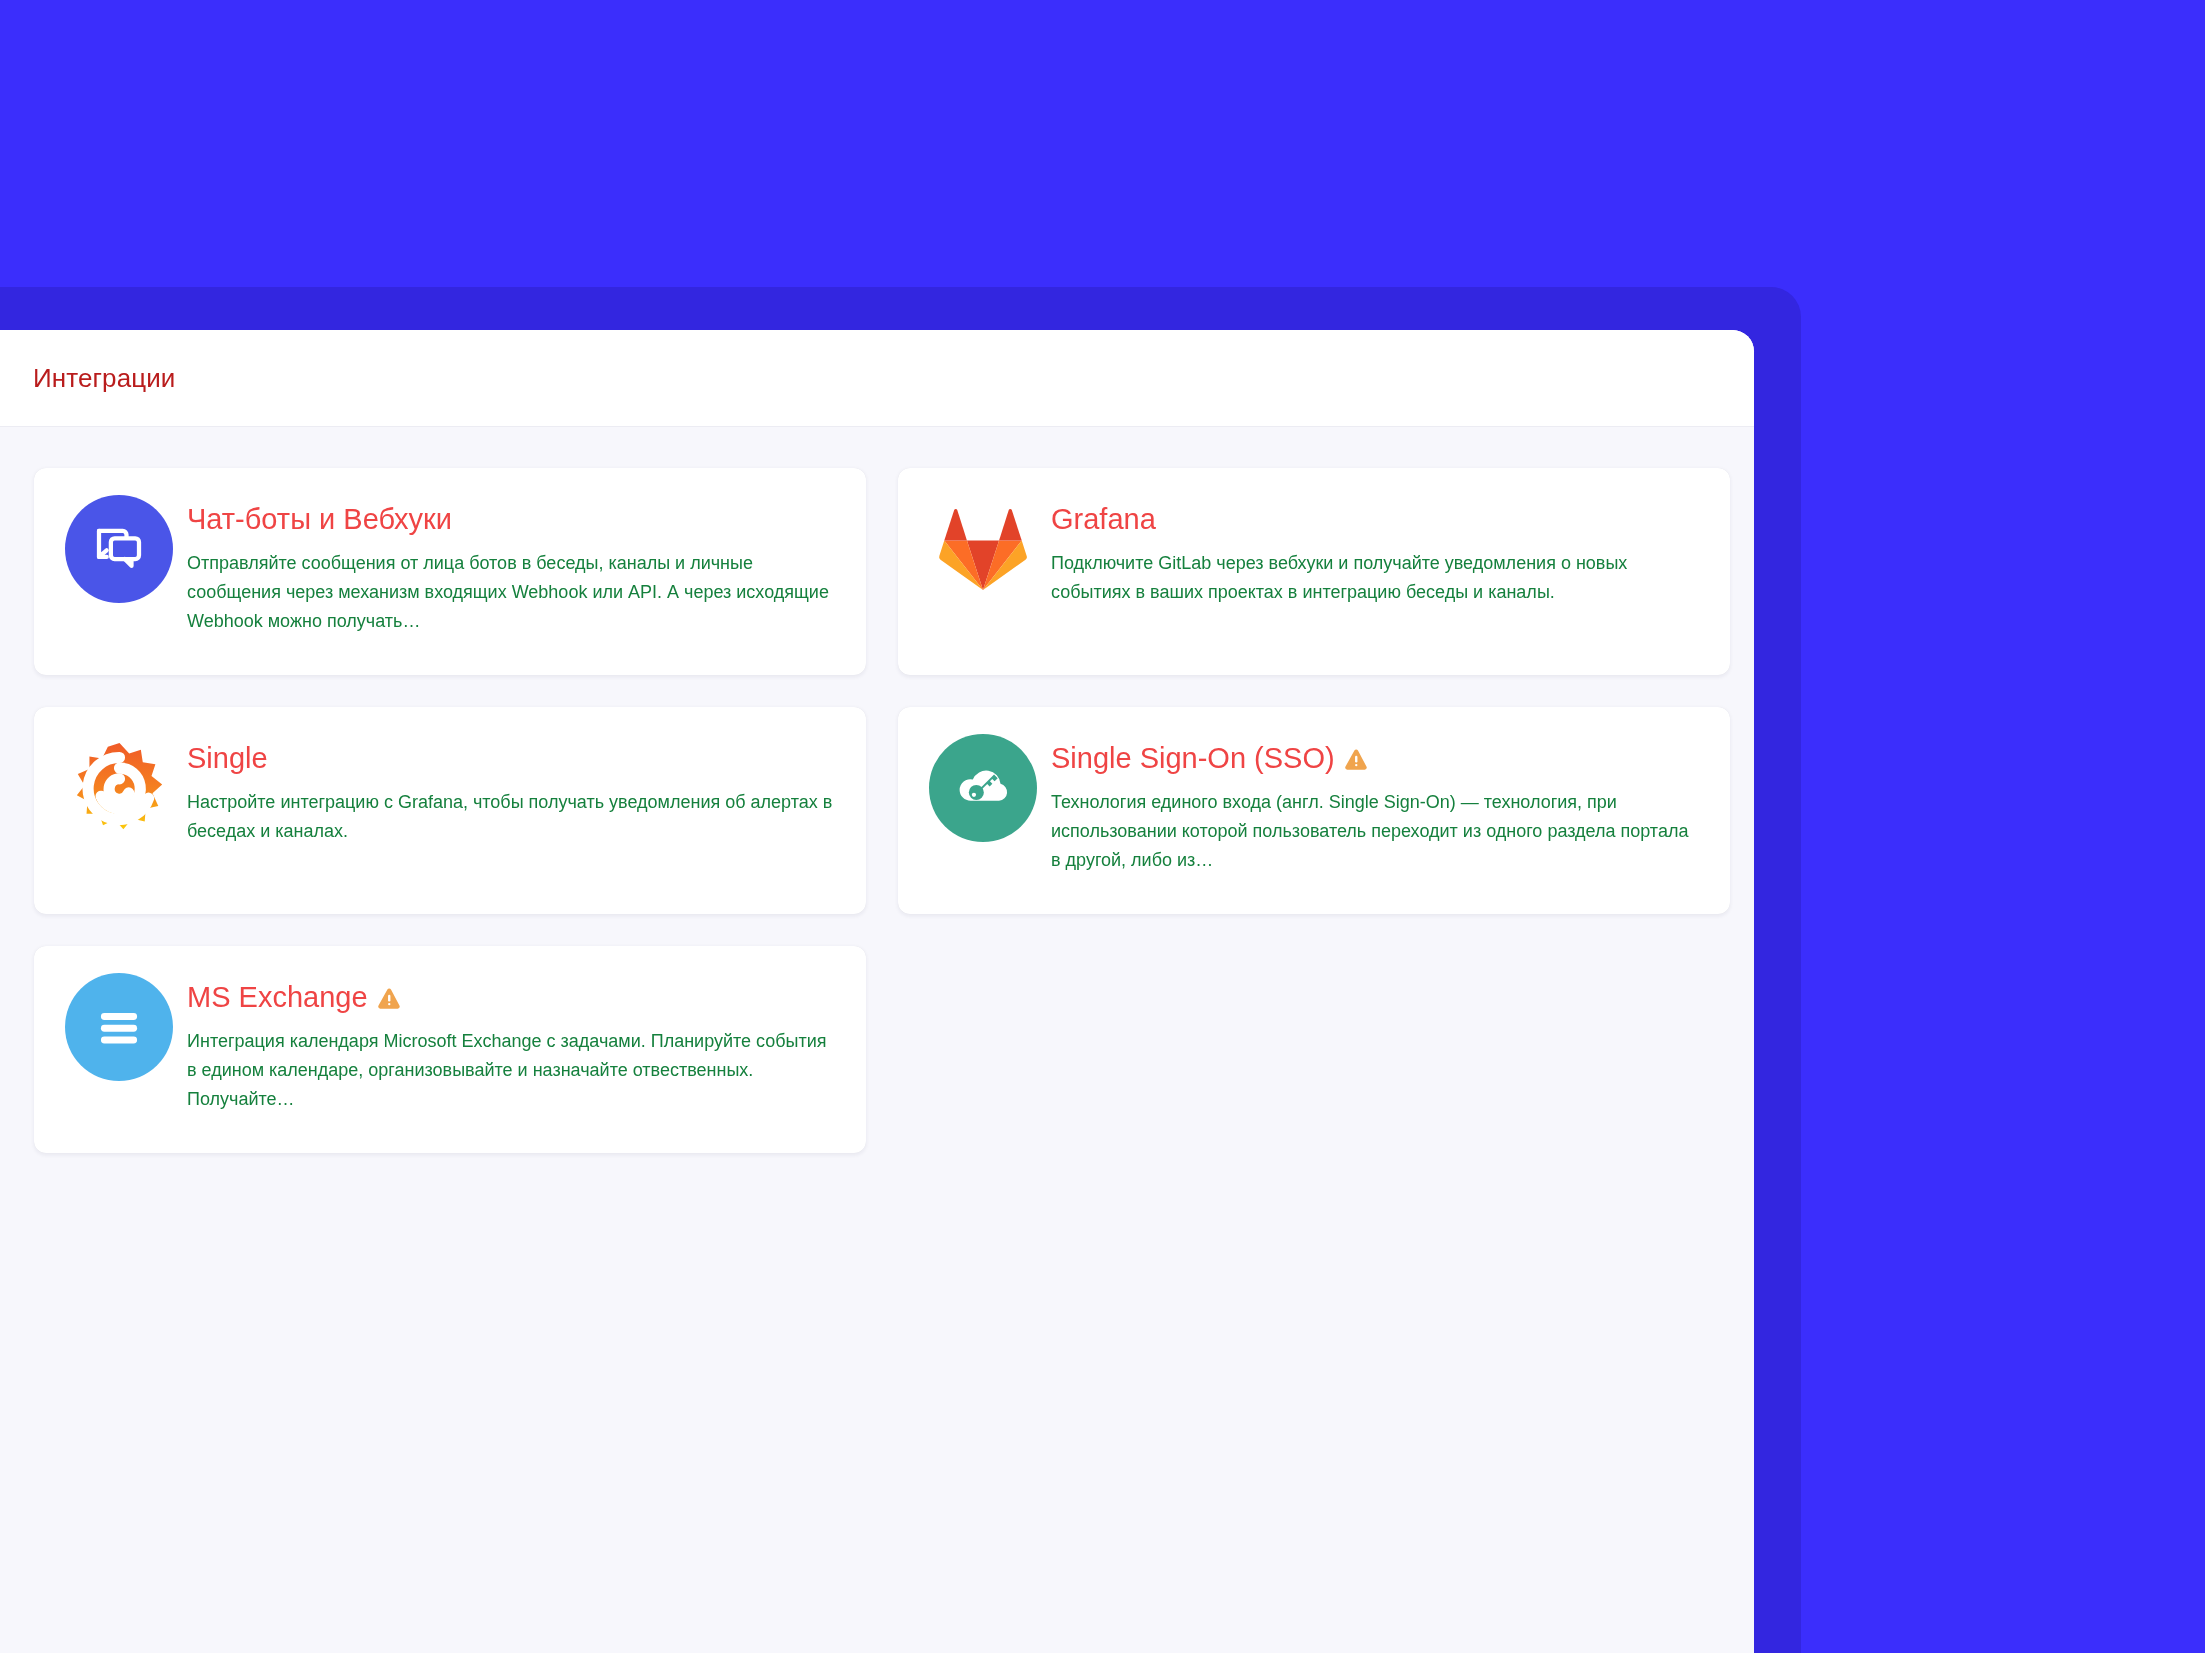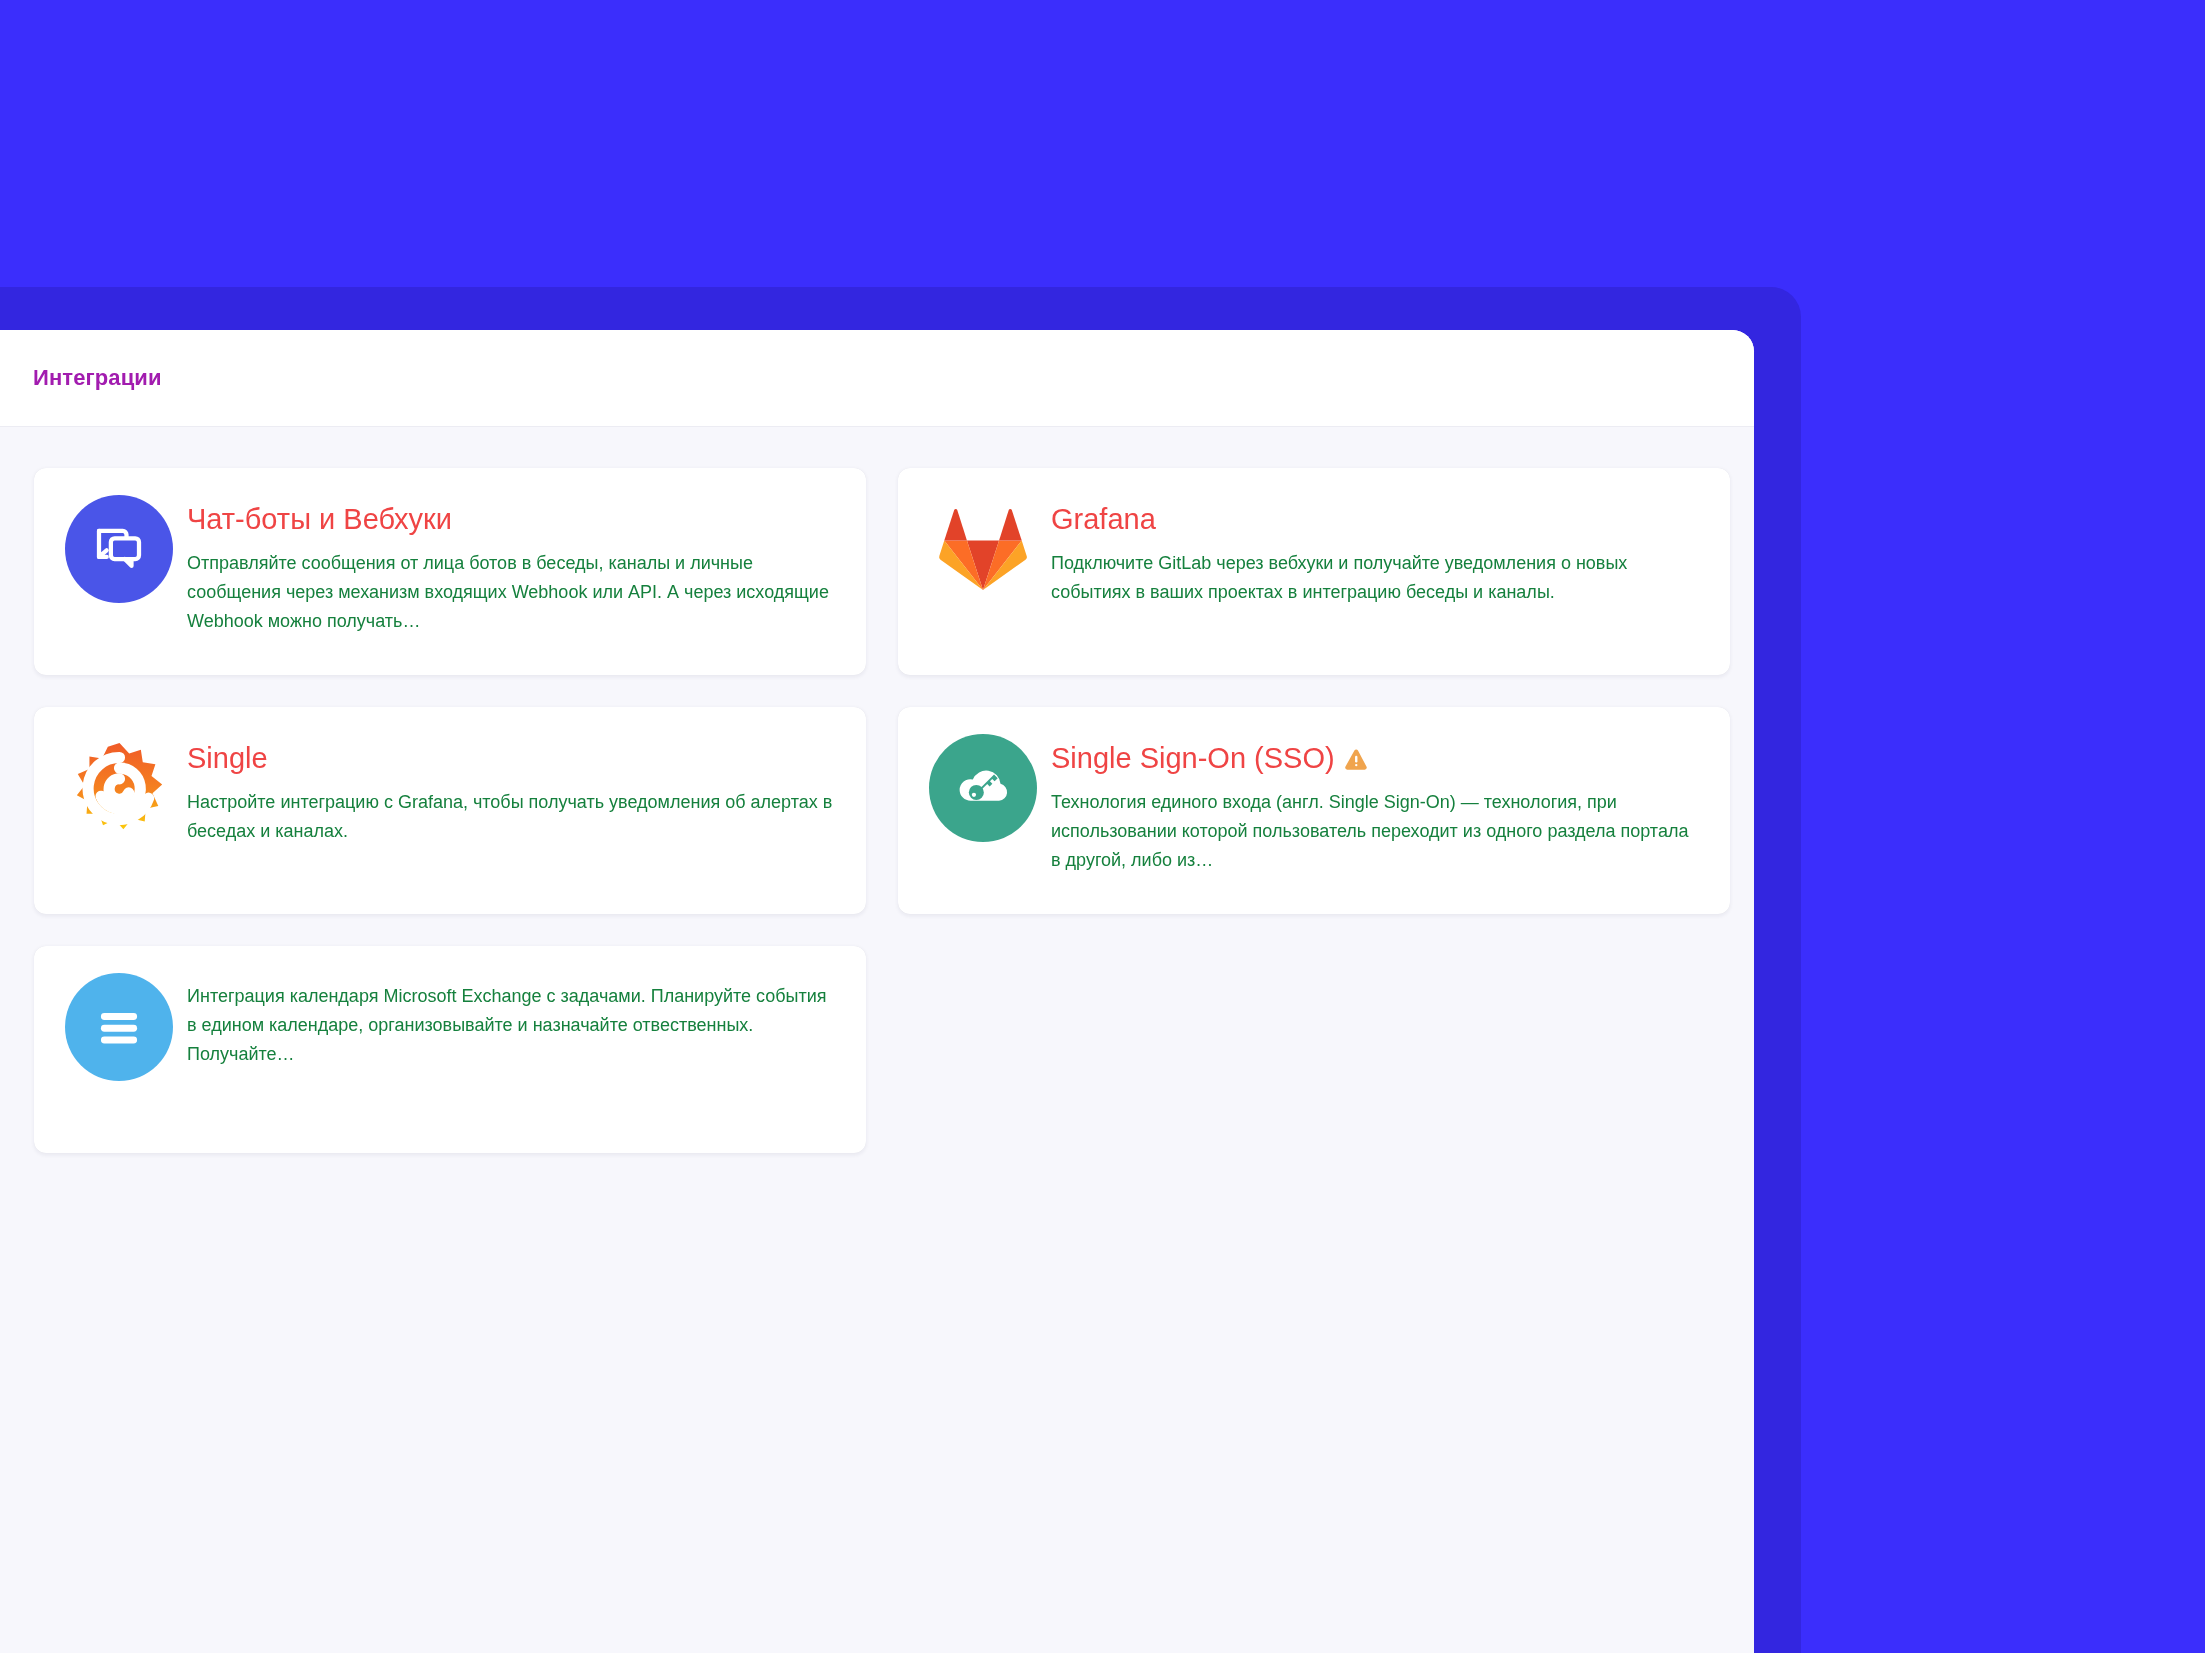--- a/index.html
+++ b/index.html
@@ -53,23 +53,23 @@
     height: 97px;
     flex: 0 0 97px;
     background: #FFFFFF;
     border-bottom: 1.6px solid #ECECF3;
     display: flex;
     align-items: center;
     padding-left: 108px;
   }
 
   #page-title {
-    font-size: 22px;
-    font-weight: 700;
-    color: #a21caf;
+    font-size: 26px;
+    font-weight: 400;
+    color: #b91c1c;
     letter-spacing: 0.1px;
   }
 
   
   #integrations-content {
     flex: 1 1 auto;
     background: #F7F7FC;
     padding: 41px 0 0 0;
     overflow: hidden;
   }
@@ -267,20 +267,28 @@
         <div class="card-icon-wrap">
           <div class="circle-icon circle-exchange">
             <svg class="logo-svg" width="62" height="62" viewBox="0 0 48 48" aria-hidden="true">
               <rect x="10" y="13.2" width="28" height="5.4" rx="2.7" fill="#FFFFFF"></rect>
               <rect x="10" y="22.3" width="28" height="5.4" rx="2.7" fill="#FFFFFF"></rect>
               <rect x="10" y="31.4" width="28" height="5.4" rx="2.7" fill="#FFFFFF"></rect>
             </svg>
           </div>
         </div>
         <div class="card-body">
+          <div class="card-title-row">
+            <span class="card-title">MS Exchange</span>
+            <svg class="warning-icon" viewBox="0 0 24 24" aria-hidden="true">
+              <path fill="#F0A44E" d="M12.9 3.3a1.9 1.9 0 0 0-3.3 0L1.4 18a1.9 1.9 0 0 0 1.6 2.9h16.1a1.9 1.9 0 0 0 1.6-2.9z"></path>
+              <rect x="10.2" y="8.1" width="2.2" height="6.1" rx="1.1" fill="#FFFFFF"></rect>
+              <rect x="10.2" y="15.6" width="2.2" height="2.2" rx="1.1" fill="#FFFFFF"></rect>
+            </svg>
+          </div>
           <div class="card-desc">Интеграция календаря Microsoft Exchange с задачами. Планируйте события в едином календаре, организовывайте и назначайте отвественных. Получайте…</div>
         </div>
       </div>
 
     </div>
   </div>
 </div>
 
 
 </body></html>

